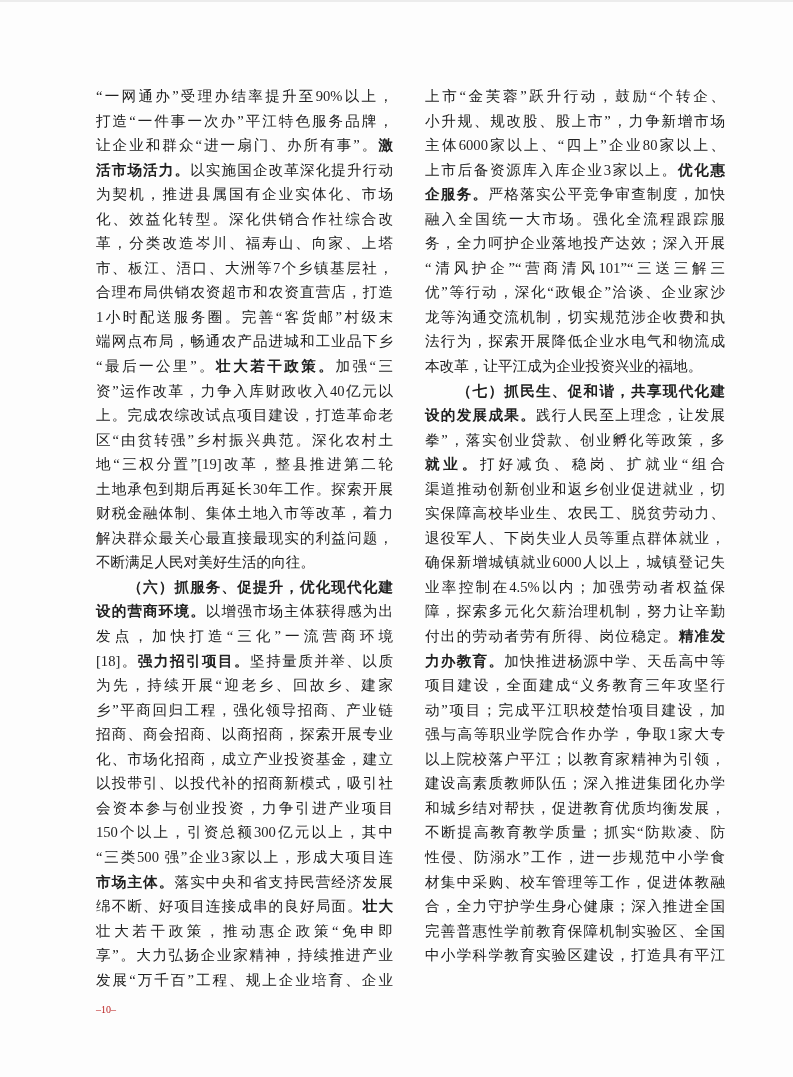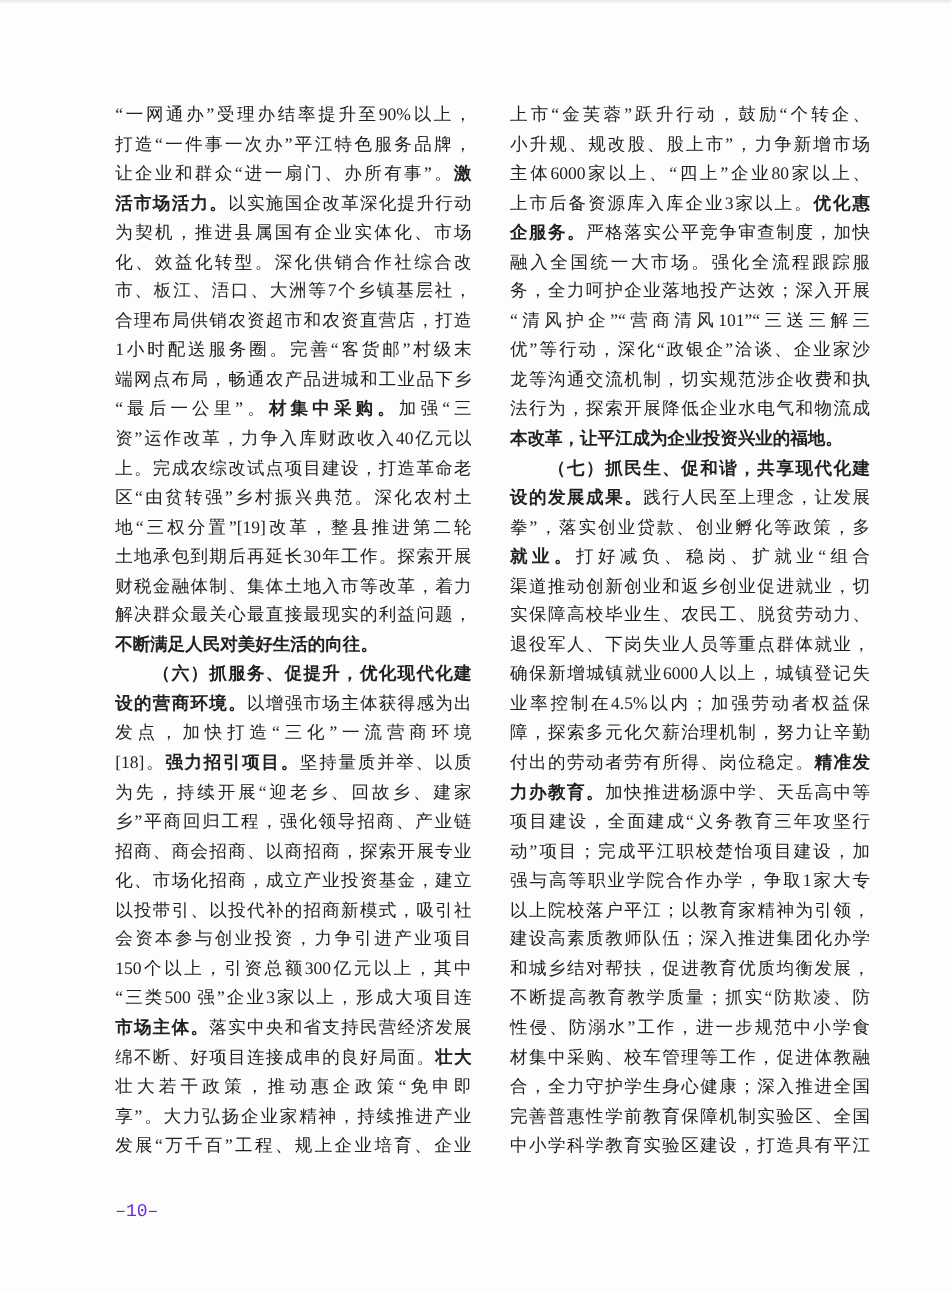--- a/index.html
+++ b/index.html
@@ -12,44 +12,45 @@
   }
   .scan-edge { position:absolute; top:0; left:0; width:793px; height:2px; background:#ececec; }
   .column { position:absolute; top:84px; font-size:14.6px; }
   .col-left  { left:96px;  width:297px; }
   .col-right { left:425px; width:300px; }
   .line {
     height:24.55px; line-height:24.55px;
     text-align:justify; text-align-last:justify;
     overflow:visible;
   }
-  .line.para-end { text-align-last:left;font-weight:bold; }
+  .line.para-end { text-align-last:left; }
   .bold { font-weight:bold; }
   .page-number {
     position:absolute; left:96px; top:1001px;
-    font-size:15px; line-height:18px; color:#6d28d9;font-family:Liberation Mono, monospace;
+    font-size:10px; line-height:18px; color:#b91c1c;
   }
 </style>
 </head>
 <body>
 
 <div class="page">
   <div class="scan-edge"></div>
   <div class="column col-left">
       <div class="line"><span class="">“一网通办”受理办结率提升至90%以上，</span></div>
       <div class="line"><span class="">打造“一件事一次办”平江特色服务品牌，</span></div>
       <div class="line"><span class="">让企业和群众“进一扇门、办所有事”。</span><span class="bold">激</span></div>
       <div class="line"><span class="bold">活市场活力。</span><span class="">以实施国企改革深化提升行动</span></div>
       <div class="line"><span class="">为契机，推进县属国有企业实体化、市场</span></div>
       <div class="line"><span class="">化、效益化转型。深化供销合作社综合改</span></div>
+      <div class="line"><span class="">革，分类改造岑川、福寿山、向家、上塔</span></div>
       <div class="line"><span class="">市、板江、浯口、大洲等7个乡镇基层社，</span></div>
       <div class="line"><span class="">合理布局供销农资超市和农资直营店，打造</span></div>
       <div class="line"><span class="">1小时配送服务圈。完善“客货邮”村级末</span></div>
       <div class="line"><span class="">端网点布局，畅通农产品进城和工业品下乡</span></div>
-      <div class="line"><span class="">“最后一公里”。</span><span class="bold">材集中采购。</span><span class="">加强“三</span></div>
+      <div class="line"><span class="">“最后一公里”。</span><span class="bold">壮大若干政策。</span><span class="">加强“三</span></div>
       <div class="line"><span class="">资”运作改革，力争入库财政收入40亿元以</span></div>
       <div class="line"><span class="">上。完成农综改试点项目建设，打造革命老</span></div>
       <div class="line"><span class="">区“由贫转强”乡村振兴典范。深化农村土</span></div>
       <div class="line"><span class="">地“三权分置”[19]改革，整县推进第二轮</span></div>
       <div class="line"><span class="">土地承包到期后再延长30年工作。探索开展</span></div>
       <div class="line"><span class="">财税金融体制、集体土地入市等改革，着力</span></div>
       <div class="line"><span class="">解决群众最关心最直接最现实的利益问题，</span></div>
       <div class="line para-end"><span class="">不断满足人民对美好生活的向往。</span></div>
       <div class="line"><span class="bold">　　（六）抓服务、促提升，优化现代化建</span></div>
       <div class="line"><span class="bold">设的营商环境。</span><span class="">以增强市场主体获得感为出</span></div>

